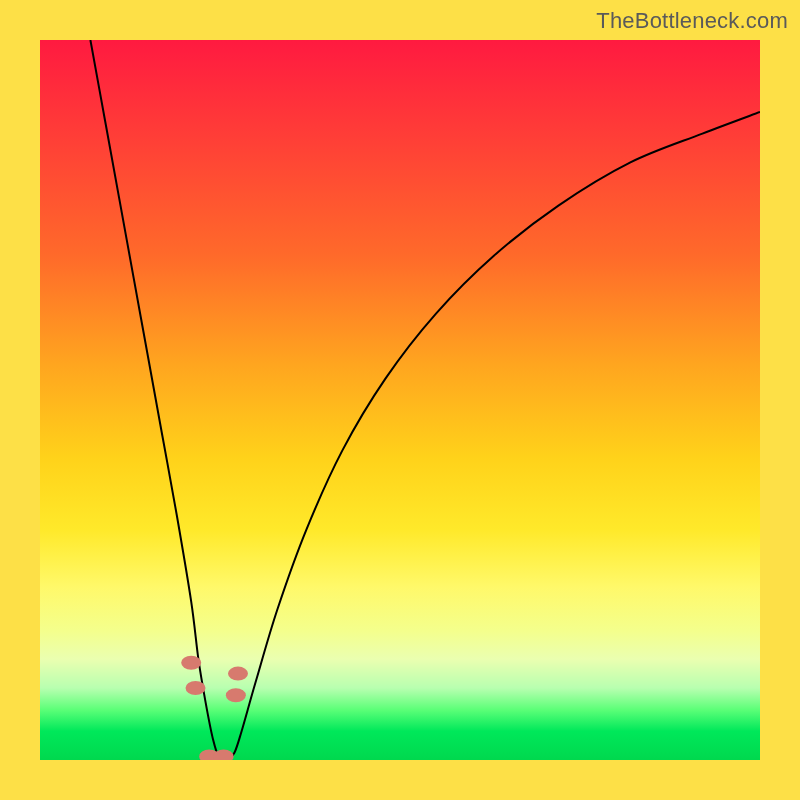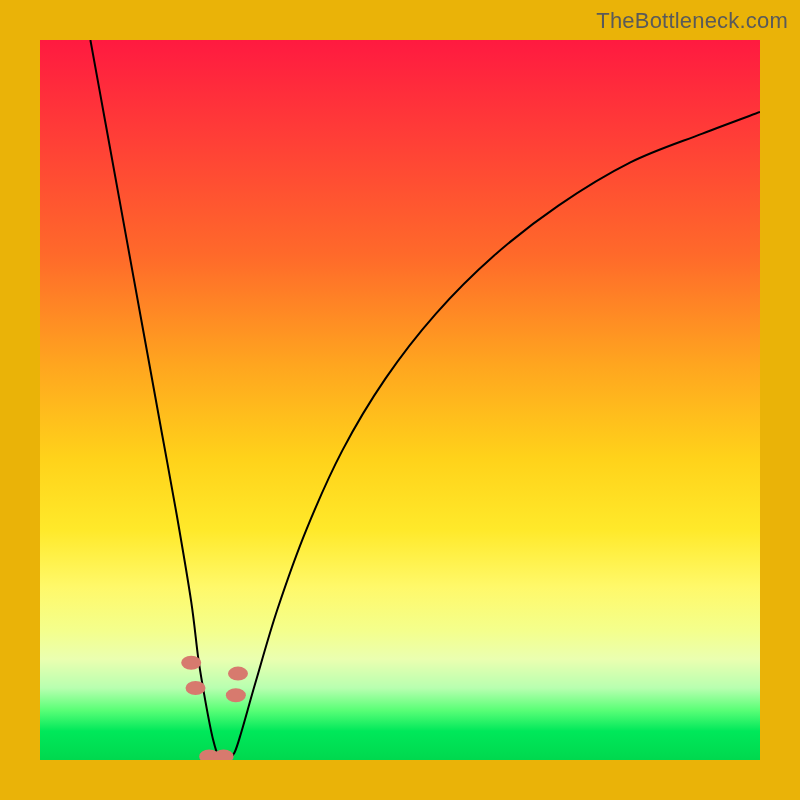--- a/index.html
+++ b/index.html
@@ -8,21 +8,21 @@
     width: 800px;
     height: 800px;
     overflow: hidden;
     background: #000;
     font-family: Arial, Helvetica, sans-serif;
   }
   .frame {
     position: relative;
     width: 800px;
     height: 800px;
-    background: #eab308;
+    background: #fde047;
   }
   .plot-area {
     position: absolute;
     left: 40px;
     top: 40px;
     width: 720px;
     height: 720px;
     
     background: linear-gradient(to bottom,
       #ff1a40 0%,

